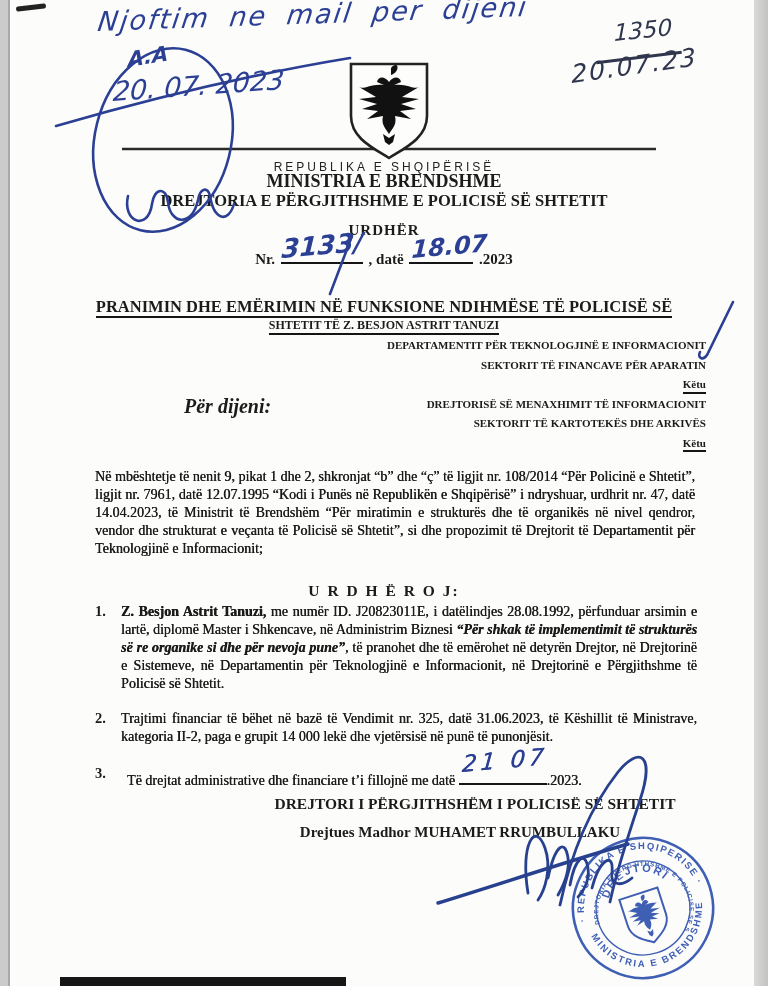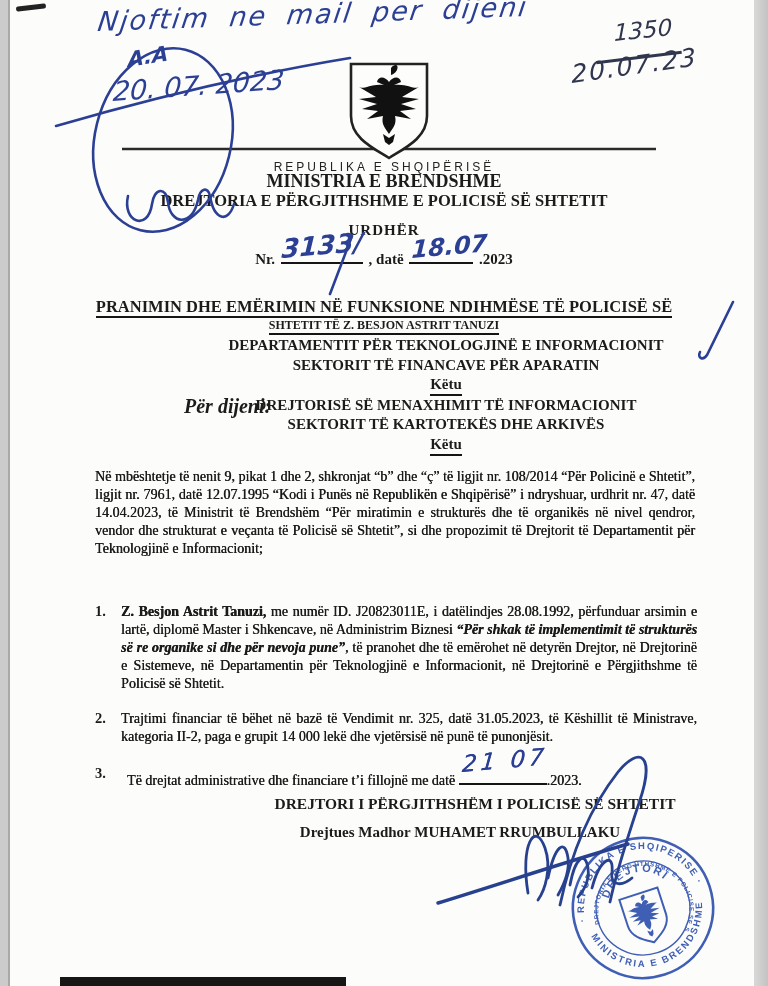--- a/index.html
+++ b/index.html
@@ -16,21 +16,21 @@
   .u{border-bottom:2px solid #151515;padding-bottom:1px;display:inline-block;line-height:1.05;}
   .hw{font-family:"DejaVu Sans",sans-serif;font-style:italic;color:#2b3f94;
       display:inline-block;transform-origin:left bottom;white-space:nowrap;}
   .hw-dark{color:#30364d;}
   .smallcaps{font-family:"Liberation Sans",sans-serif;font-weight:normal;letter-spacing:3px;font-size:12px;}
   .blank{display:inline-block;border-bottom:2px solid #151515;position:relative;height:18px;vertical-align:baseline;}
   .just{text-align:justify;line-height:18px;font-size:14px;}
   .li{display:flex;margin-top:14px;}
   .li .num{font-weight:bold;width:26px;flex:none;font-size:14.5px;}
   .li .li-body{flex:1;}
-  .recip{font-size:15px;font-weight:bold;line-height:19.5px;text-align:center;}
+  .recip{font-size:11px;font-weight:bold;line-height:19.5px;text-align:right;}
   svg{display:block;}
 </style>
 </head>
 <body>
 
 <div id="page">
   <div class="paper"></div>
   <div class="edge-r"></div>
 
   <div class="abs" style="left:16px;top:5px;width:30px;height:5px;background:#222;transform:rotate(-7deg);border-radius:2px;"></div>
@@ -86,31 +86,32 @@
     <div>SEKTORIT TË FINANCAVE PËR APARATIN</div>
     <div><span class="u">Këtu</span></div>
     <div>DREJTORISË SË MENAXHIMIT TË INFORMACIONIT</div>
     <div>SEKTORIT TË KARTOTEKËS DHE ARKIVËS</div>
     <div><span class="u">Këtu</span></div>
   </div>
   <div class="abs b" style="left:184px;top:395px;font-size:20px;font-style:italic;">Për dijeni:</div>
 
   <div class="abs just thick" style="left:95px;top:468px;width:600px;">Në mbështetje të nenit 9, pikat 1 dhe 2, shkronjat “b” dhe “ç” të ligjit nr. 108/2014 “Për Policinë e Shtetit”, ligjit nr. 7961, datë 12.07.1995 “Kodi i Punës në Republikën e Shqipërisë” i ndryshuar, urdhrit nr. 47, datë 14.04.2023, të Ministrit të Brendshëm “Për miratimin e strukturës dhe të organikës në nivel qendror, vendor dhe strukturat e veçanta të Policisë së Shtetit”, si dhe propozimit të Drejtorit të Departamentit për Teknologjinë e Informacionit;</div>
 
+  <div class="abs ctr b" style="left:84px;top:582px;width:600px;font-size:15.5px;letter-spacing:2px;">U R D H Ë R O J:</div>
 
   <div class="abs" style="left:95px;top:589px;width:602px;">
     <div class="li">
       <span class="num">1.</span>
       <div class="li-body just thick">
         <span class="b">Z. Besjon Astrit Tanuzi,</span><span> me numër ID. J20823011E, i datëlindjes 28.08.1992, përfunduar arsimin e lartë, diplomë Master i Shkencave, në Administrim Biznesi </span><span class="b" style="font-style:italic;">“Për shkak të implementimit të strukturës së re organike si dhe për nevoja pune”</span><span>, të pranohet dhe të emërohet në detyrën Drejtor, në Drejtorinë e Sistemeve, në Departamentin për Teknologjinë e Informacionit, në Drejtorinë e Përgjithshme të Policisë së Shtetit.</span>
       </div>
     </div>
     <div class="li" style="margin-top:17px;">
       <span class="num">2.</span>
-      <div class="li-body just thick">Trajtimi financiar të bëhet në bazë të Vendimit nr. 325, datë 31.05.2023, të Këshillit të Ministrave, kategoria II-2, paga e grupit 14 000 lekë dhe vjetërsisë në punë të punonjësit.</div>
+      <div class="li-body just thick">Trajtimi financiar të bëhet në bazë të Vendimit nr. 325, datë 31.06.2023, të Këshillit të Ministrave, kategoria II-2, paga e grupit 14 000 lekë dhe vjetërsisë në punë të punonjësit.</div>
     </div>
     <div class="li" style="margin-top:19px;">
       <span class="num">3.</span>
       <div class="li-body thick" style="font-size:14px;margin-left:6px;">
         <span>Të drejtat administrative dhe financiare t’i fillojnë me datë </span><span class="blank" style="width:88px;">
           <span class="hw abs" style="left:2px;top:-14px;font-size:23px;letter-spacing:4px;transform:rotate(-5deg) skewX(-10deg);">21 07</span>
         </span><span>.2023.</span>
       </div>
     </div>
   </div>

